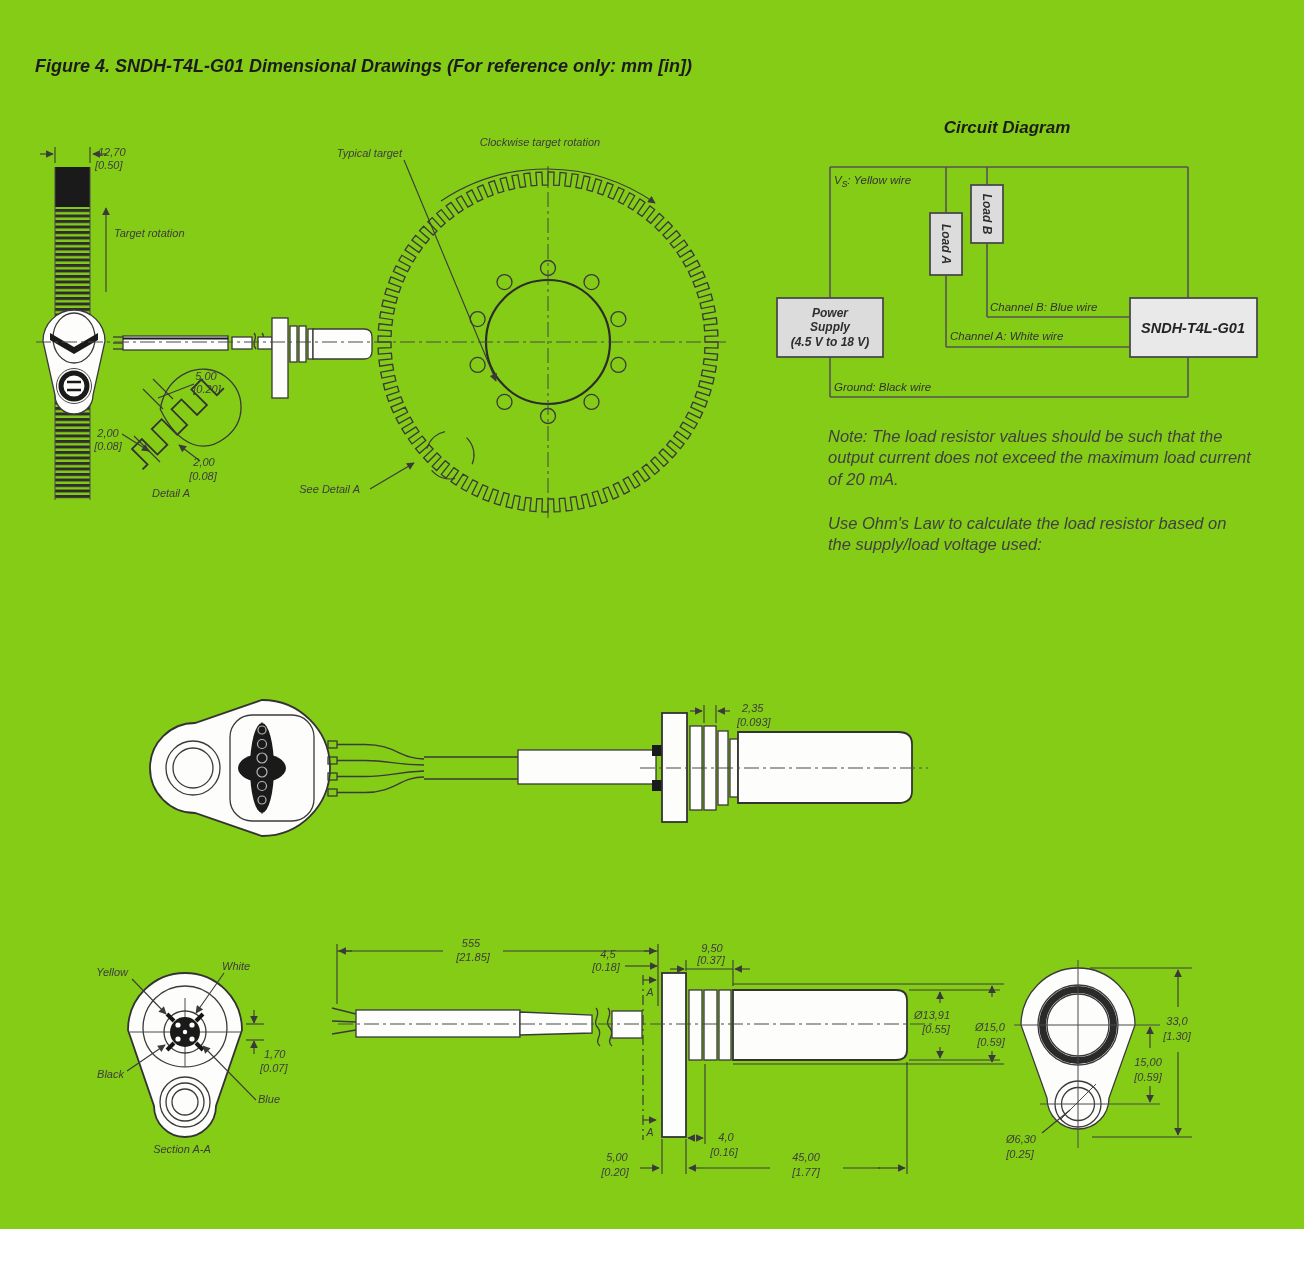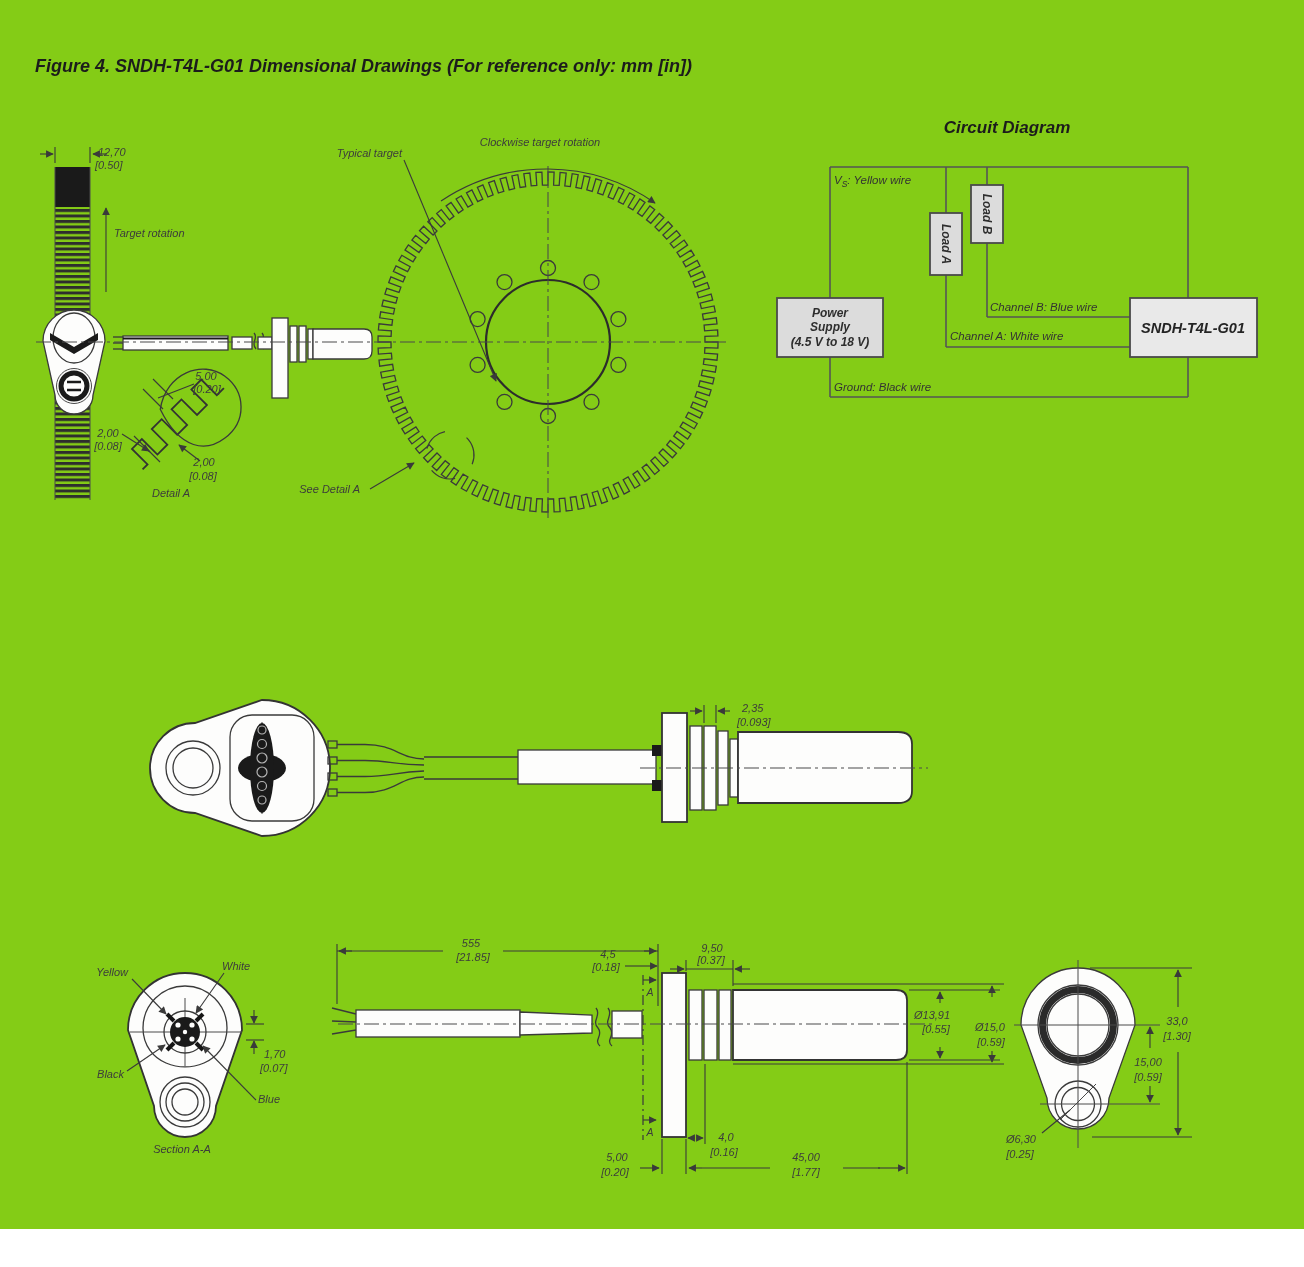--- a/index.html
+++ b/index.html
@@ -351,13 +351,15 @@
       <line x1="1150" y1="1086" x2="1150" y2="1102" class="dim" marker-end="url(#ar)"></line>
       <text x="1148" y="1066" text-anchor="middle" class="t11">15,00</text>
       <text x="1148" y="1081" text-anchor="middle" class="t11">[0.59]</text>
 
       <line x1="1042" y1="1133" x2="1070" y2="1110" class="dim"></line>
       <text x="1021" y="1143" text-anchor="middle" class="t11">Ø6,30</text>
       <text x="1020" y="1158" text-anchor="middle" class="t11">[0.25]</text>
     </g>
   </svg>
 
+  <div class="notes n1">Note: The load resistor values should be such that the output current does not exceed the maximum load current of 20 mA.</div>
+  <div class="notes n2">Use Ohm's Law to calculate the load resistor based on the supply/load voltage used:</div>
 </div>
 
 </body></html>

